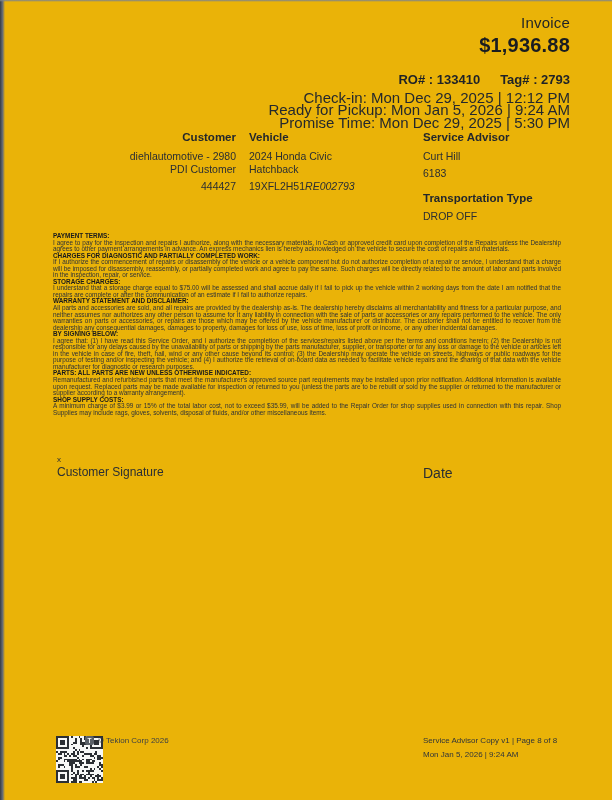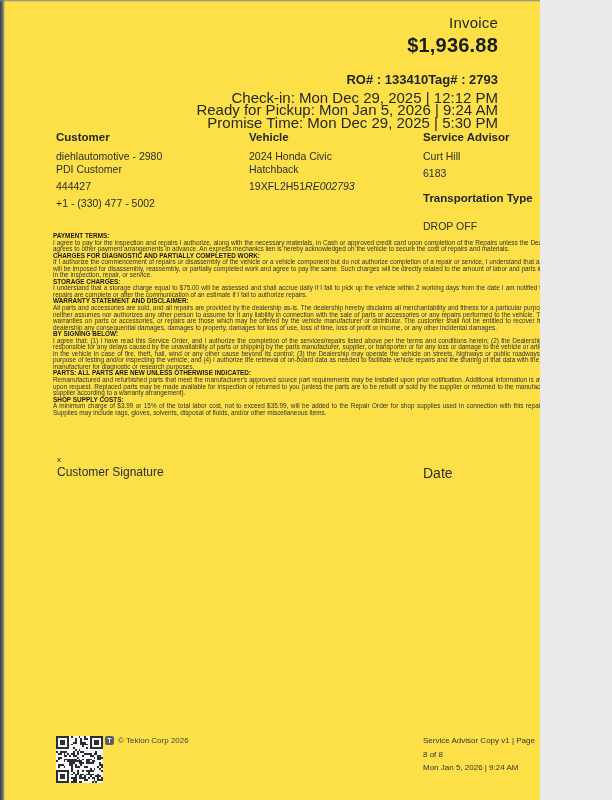--- a/index.html
+++ b/index.html
@@ -1,73 +1,73 @@
 <!DOCTYPE html>
 <html><head>
 <meta charset="utf-8">
 <style>
   * { margin: 0; padding: 0; box-sizing: border-box; }
   html, body { background: #e9eaeb; }
   body { font-family: "Liberation Sans", sans-serif; }
   .page {
     position: relative;
-    width: 540px; height: 800px;
-    background: #fde047;
+    width: 612px; height: 800px;
+    background: #eab308;
     overflow: hidden;
     color: #24282d;
   }
   
   .edge-left {
     position: absolute; left: 0; top: 0; width: 5px; height: 100%;
     background: linear-gradient(to right, #363c44 0%, #6a7077 55%, rgba(120,126,133,0) 100%);
   }
   .edge-top {
     position: absolute; left: 0; top: 0; width: 100%; height: 2px;
     background: linear-gradient(to bottom, #7d848c, rgba(160,166,173,0));
   }
 
   
   .header {
     position: absolute; top: 14px; right: 42px; text-align: right;
   }
   .doc-type { font-size: 15px; font-weight: 500; color: #1e2227; letter-spacing: .2px; }
   .total { font-size: 20px; font-weight: 700; color: #1a1d21; margin-top: 3px; letter-spacing: .2px; }
   .ro-tag { margin-top: 15px; font-size: 13px; font-weight: 700; color: #1e2227; }
-  .ro-tag .tag { }
+  .ro-tag .tag { margin-left: 20px; }
   .meta-lines { margin-top: 5px; }
   .meta { font-size: 15px; font-weight: 500; color: #24282d; line-height: 12.3px; }
 
   
   .info-col { position: absolute; top: 131px; }
-  .col-customer { left: 56px; width: 180px; }
+  .col-customer { left: 56px; width: 180px; text-align: right; }
   .col-vehicle  { left: 249px; width: 165px; }
   .col-advisor  { left: 423px; width: 165px; }
   .col-label { font-size: 11.5px; font-weight: 700; color: #23272c; margin-bottom: 7px; }
   .val { font-size: 10.5px; font-weight: 500; color: #2a2e33; line-height: 13px; }
   .gap-sm { margin-top: 4px; }
   .vin i { font-style: italic; }
-  .col-advisor .col-label2 { font-size: 11.5px; font-weight: 700; color: #23272c; margin-top: 12px; margin-bottom: 16px; }
+  .col-advisor .col-label2 { font-size: 11.5px; font-weight: 700; color: #23272c; margin-top: 12px; margin-bottom: 6px; }
 
   
   .terms {
     position: absolute; left: 53px; top: 233px; width: 508px;
     font-size: 6.4px; line-height: 6.55px; color: #2e3237;
     text-align: justify;
   }
   .term-h { font-weight: 700; color: #17191d; text-align: left; }
 
   
   .sig-x { position: absolute; left: 57px; top: 455px; font-size: 8px; color: #2a2e33; }
   .sig-customer { position: absolute; left: 57px; top: 465px; font-size: 12px; font-weight: 500; color: #2a2e33; }
   .sig-date { position: absolute; left: 423px; top: 465px; font-size: 14px; font-weight: 500; color: #2a2e33; }
 
   
   .qr { position: absolute; left: 56px; top: 736px; width: 47px; height: 47px; }
   .qr svg { width: 100%; height: 100%; display: block; }
-  .brand-row { position: absolute; left: 105px; top: 736px; display: flex; align-items: center; }
+  .brand-row { position: absolute; left: 85px; top: 736px; display: flex; align-items: center; }
   .tekion-logo {
     width: 9px; height: 9px; border-radius: 2px; background: #5a6067;
     color: #f7f8f7; font-size: 6.5px; font-weight: 700; line-height: 9px; text-align: center;
     margin-right: 4px;
   }
   .copyright { font-size: 8px; font-weight: 500; color: #3a3f45; }
   .footer-right { position: absolute; left: 423px; top: 734px; }
   .footer-right div { font-size: 8px; font-weight: 500; color: #2f343a; line-height: 13.5px; }
 </style>
 </head>
@@ -88,21 +88,20 @@
       <div class="meta">Ready for Pickup: Mon Jan 5, 2026 | 9:24 AM</div>
       <div class="meta">Promise Time: Mon Dec 29, 2025 | 5:30 PM</div>
     </div>
   </div>
 
   <div class="info-col col-customer">
     <div class="col-label">Customer</div>
     <div class="val">diehlautomotive - 2980</div>
     <div class="val">PDI Customer</div>
     <div class="val gap-sm">444427</div>
-    <div class="val gap-sm">+1 - (330) 477 - 5002</div>
   </div>
 
   <div class="info-col col-vehicle">
     <div class="col-label">Vehicle</div>
     <div class="val">2024 Honda Civic</div>
     <div class="val">Hatchback</div>
     <div class="val gap-sm vin"><span>19XFL2H51</span><i>RE002793</i></div>
   </div>
 
   <div class="info-col col-advisor">

